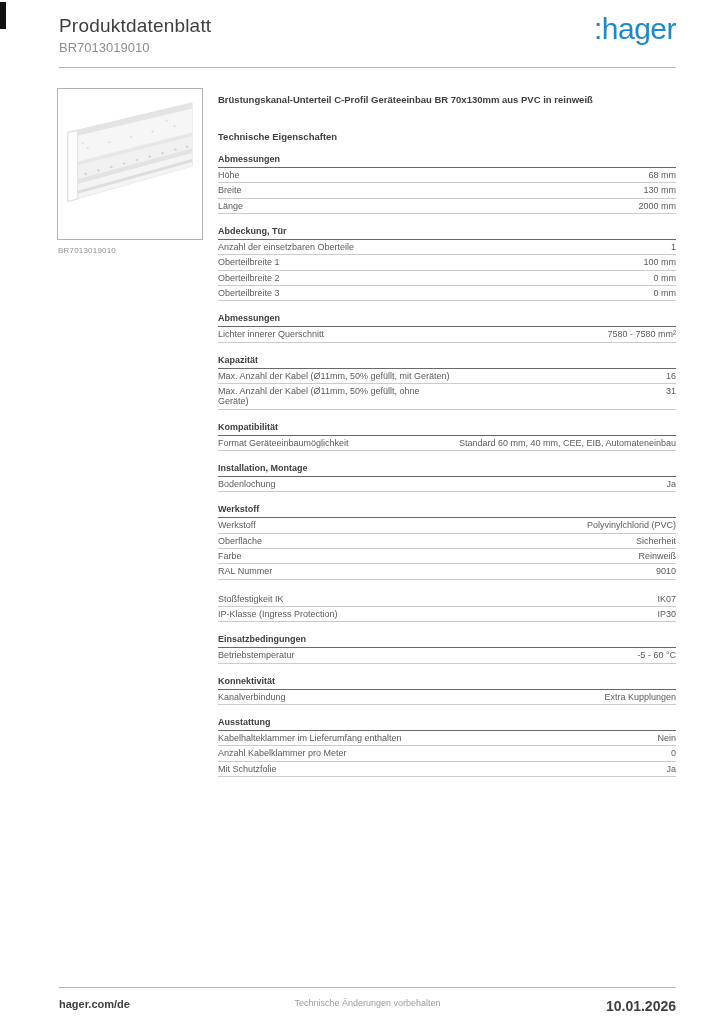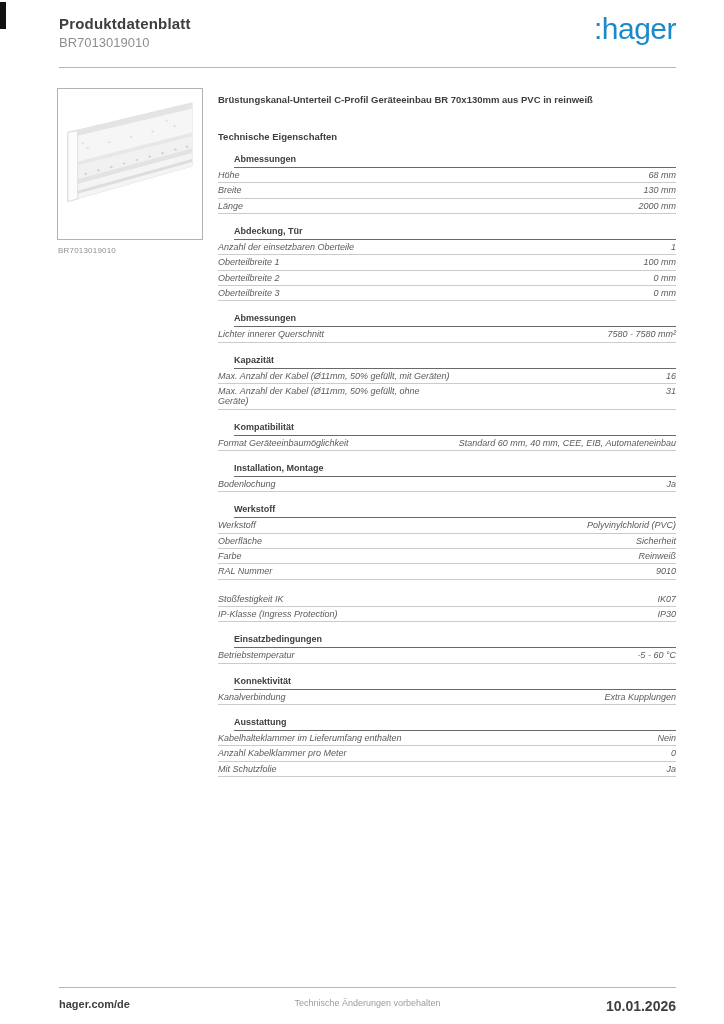--- a/index.html
+++ b/index.html
@@ -10,21 +10,21 @@
     width: 724px; height: 1024px;
     background: #ffffff;
     overflow: hidden;
   }
   .corner-mark {
     position: absolute; left: 0; top: 2px;
     width: 6px; height: 27px; background: #111111;
   }
   
   .header-block { position: absolute; left: 59px; top: 15px; }
-  .doc-title { font-size: 15px; font-weight: bold; color: #3e3e3e; letter-spacing: .2px; }
+  .doc-title { font-size: 19px; font-weight: normal; color: #3e3e3e; letter-spacing: .2px; }
   .doc-id { font-size: 13px; color: #8e8e8e; margin-top: 3px; }
   .logo {
     position: absolute; right: 48px; top: 12px;
     font-size: 30px; font-weight: normal; letter-spacing: -.5px;
     color: #1a8ac9;
   }
   .header-rule {
     position: absolute; left: 59px; right: 48px; top: 67px;
     height: 1px; background: #b5b5b5;
   }
@@ -39,26 +39,26 @@
     position: absolute; left: 58px; top: 246px;
     font-size: 8px; color: #8f8f8f; letter-spacing: .2px;
   }
   
   .table-col { position: absolute; left: 218px; top: 94px; width: 458px; }
   .prod-title { font-size: 9.5px; font-weight: bold; color: #3e3e3e; line-height: 1.25; }
   .tech-heading { font-size: 9.5px; font-weight: bold; color: #3e3e3e; margin-top: 25px; }
   .section { margin-top: 12px; }
   .section-title {
     font-size: 9px; font-weight: bold; color: #3e3e3e;
-    padding-bottom: 3px; border-bottom: 1px solid #696969; margin-left: 16px;
+    padding-bottom: 3px; border-bottom: 1px solid #696969;
   }
   .row {
     display: flex; align-items: stretch;
     padding: 2px 0; border-bottom: 1px solid #cbcbcb;
-    font-size: 9px; line-height: 1.15; color: #5b5b5b; font-style: italic;
+    font-size: 9px; line-height: 1.15; color: #5b5b5b;
   }
   .lbl { flex: 1 1 auto; max-width: 240px; padding-right: 8px; }
   .val { flex: 0 0 auto; margin-left: auto; text-align: right; white-space: nowrap; }
   
   .footer-rule {
     position: absolute; left: 59px; right: 48px; top: 987px;
     height: 1px; background: #b5b5b5;
   }
   .footer-left {
     position: absolute; left: 59px; top: 998px;

